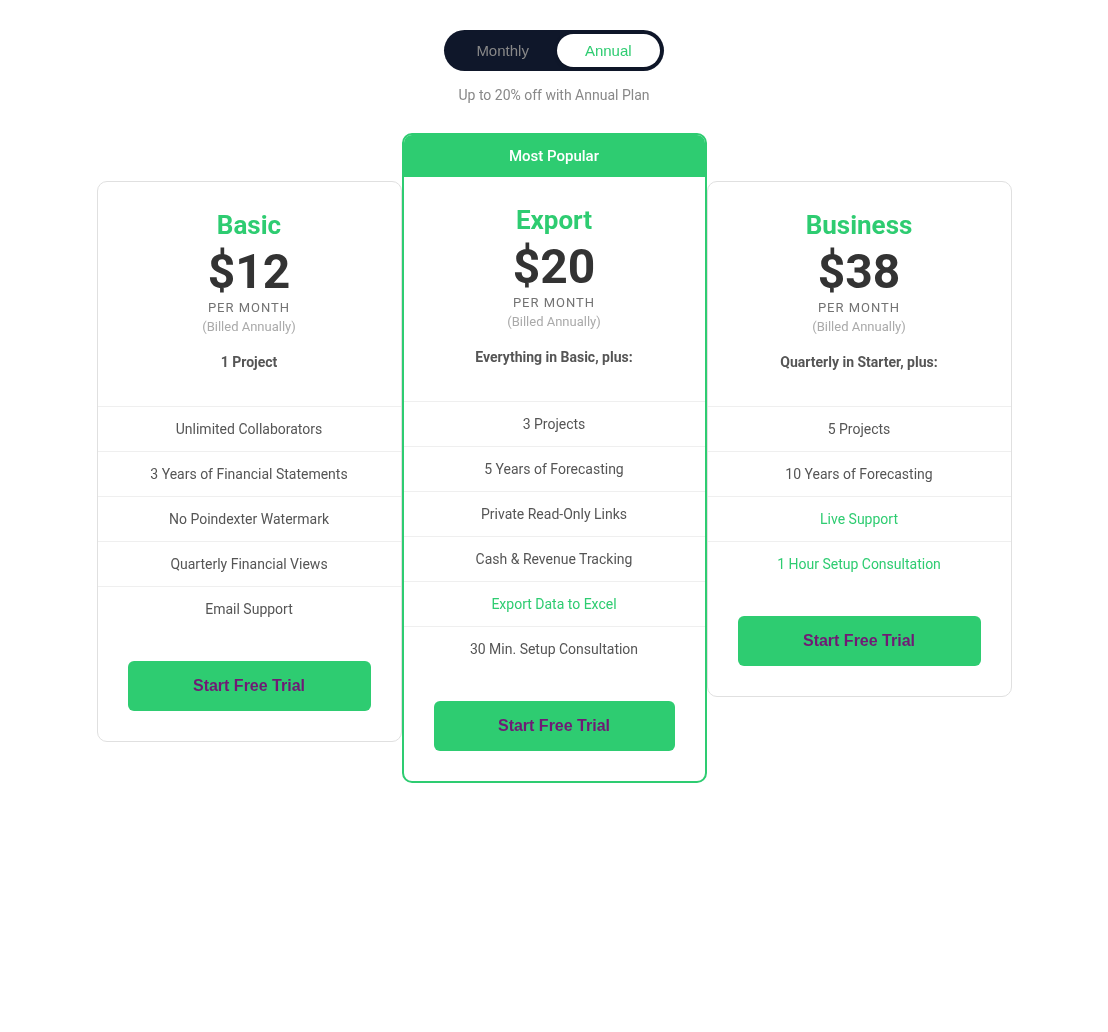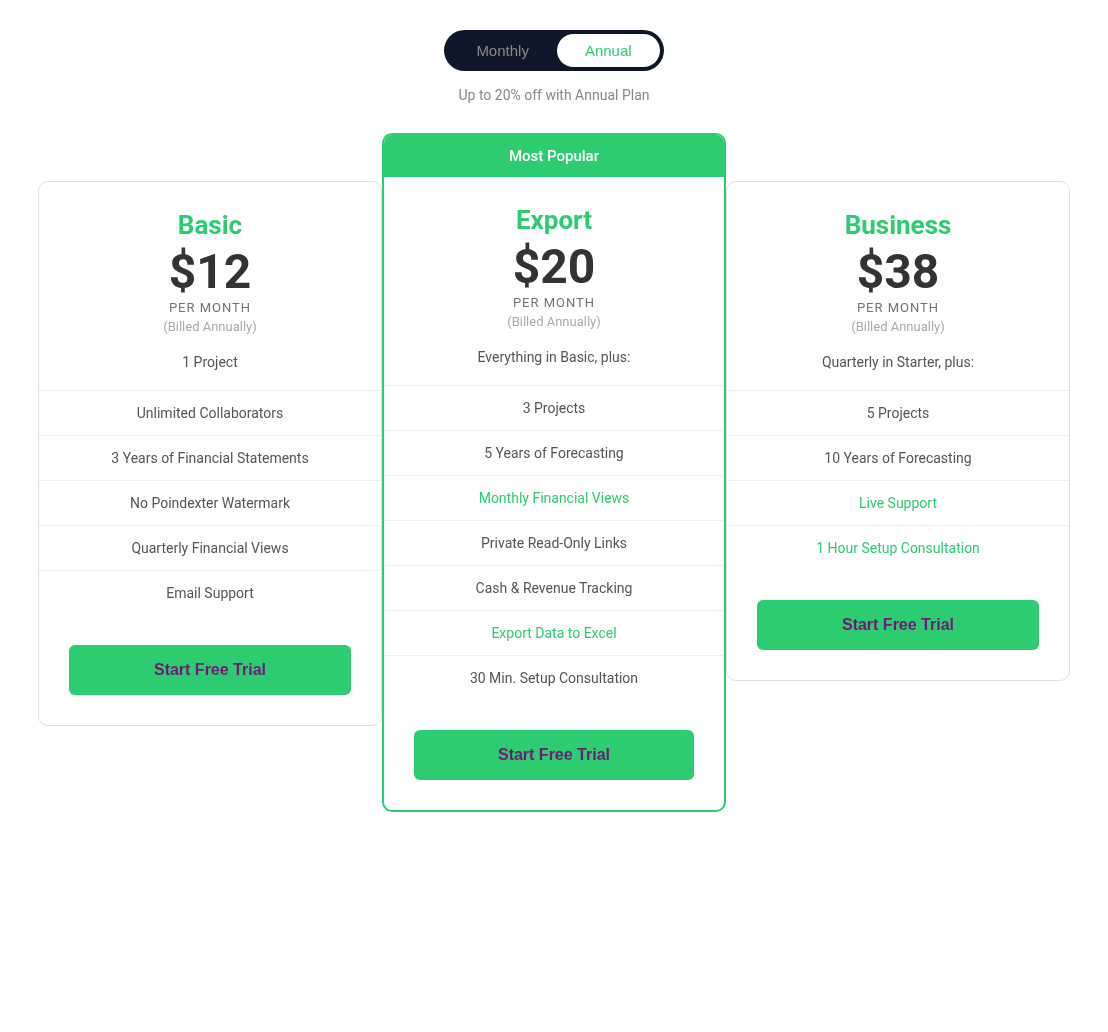--- a/index.html
+++ b/index.html
@@ -59,21 +59,21 @@
       justify-content: center;
       width: 100%;
       max-width: 1060px;
     }
 
     
     .plan-card {
       background: #fff;
       border: 1.5px solid #e0e0e0;
       border-radius: 10px;
-      width: 344px;
+      width: 305px;
       padding: 0 0 30px;
       position: relative;
       overflow: hidden;
     }
 
     .plan-card.featured {
       border: 2px solid #2ecc71;
       z-index: 1;
     }
 
@@ -121,21 +121,22 @@
 
     .plan-billed {
       font-size: 13px;
       color: #aaa;
       margin-bottom: 20px;
     }
 
     .plan-tagline {
       font-size: 14px;
       color: #555;
-      margin-bottom: 0;
+      margin-bottom: 16px;
+      font-weight: bold;
     }
 
     
     .features-list {
       list-style: none;
       padding: 0 0 20px;
     }
 
     .features-list li {
       text-align: center;
@@ -204,21 +205,20 @@
       <div class="plan-header">
         <div class="plan-name">Export</div>
         <div class="plan-price">$20</div>
         <div class="plan-period">PER MONTH</div>
         <div class="plan-billed">(Billed Annually)</div>
         <div class="plan-tagline">Everything in Basic, plus:</div>
       </div>
       <ul class="features-list">
         <li class="">3 Projects</li>
         <li class="">5 Years of Forecasting</li>
-        <li class="highlight">Monthly Financial Views</li>
         <li class="">Private Read-Only Links</li>
         <li class="">Cash &amp; Revenue Tracking</li>
         <li class="highlight">Export Data to Excel</li>
         <li class="">30 Min. Setup Consultation</li>
       </ul>
       <div class="cta-section">
         <button class="cta-btn">Start Free Trial</button>
       </div>
     </div>
     <div class="plan-card">

